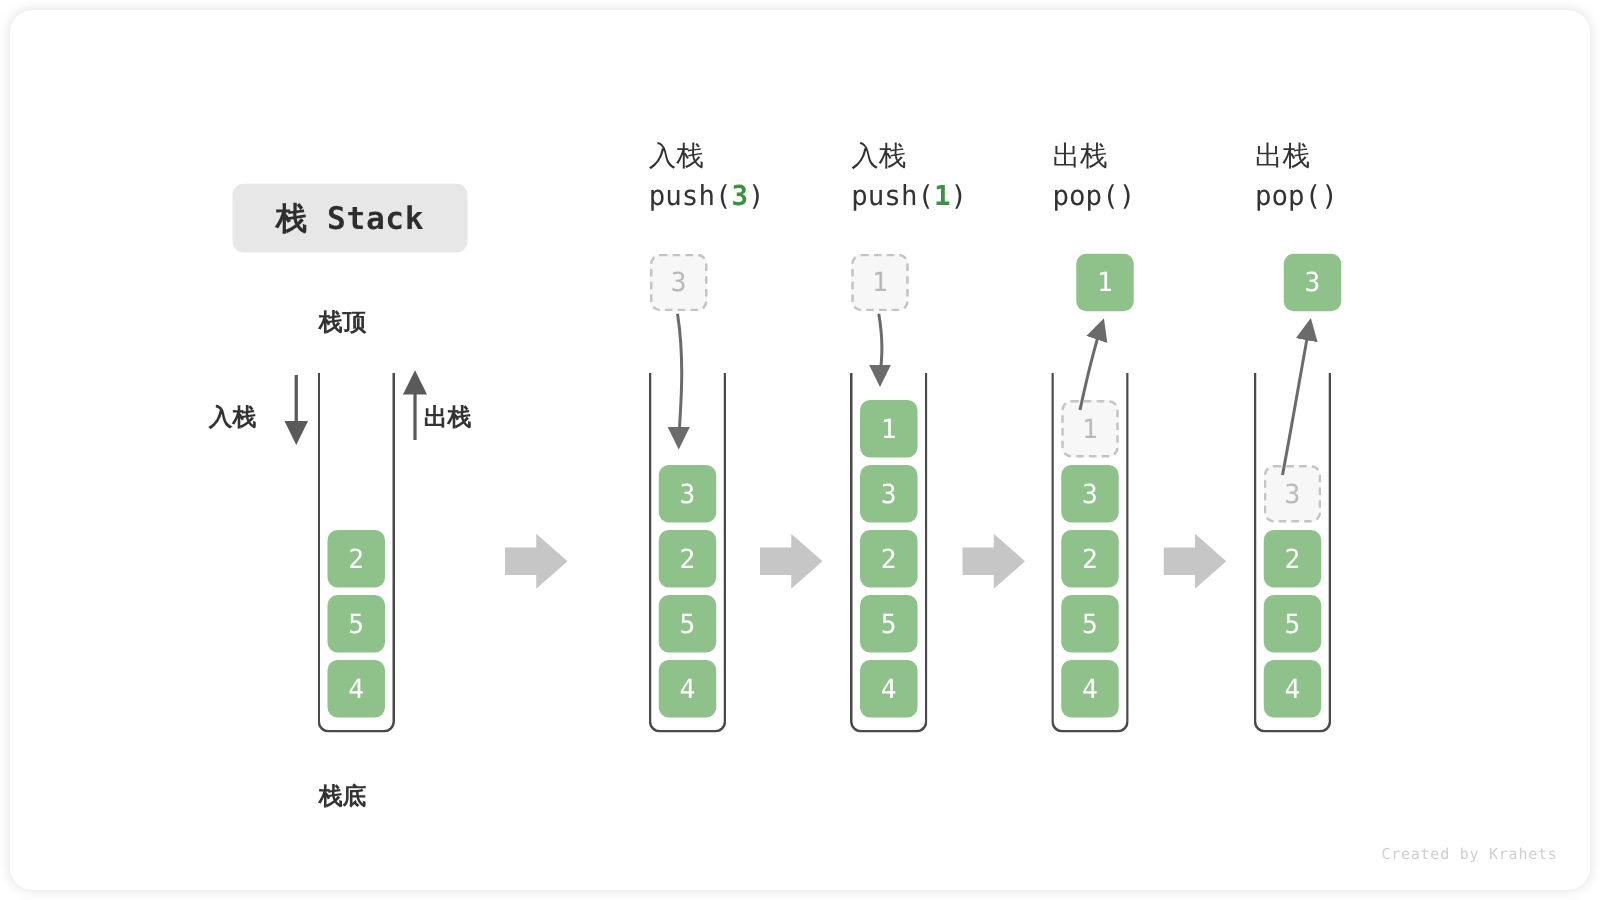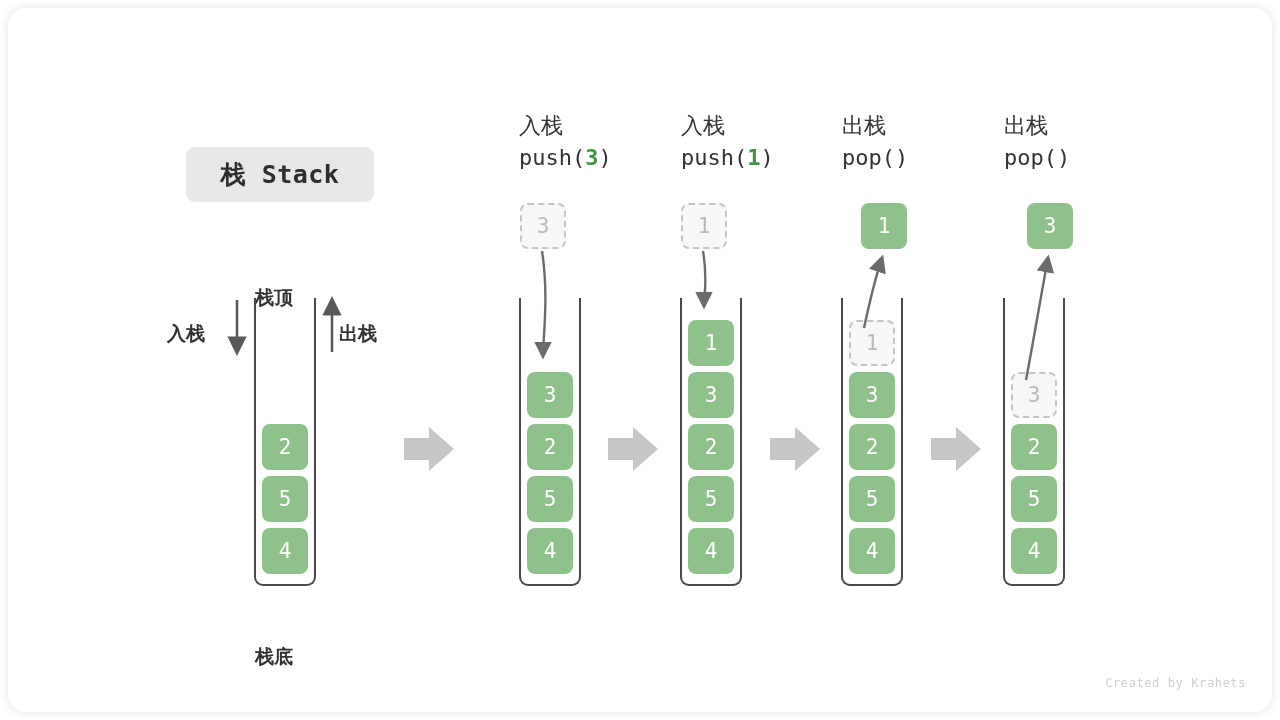--- a/index.html
+++ b/index.html
@@ -132,22 +132,22 @@
   }
 </style>
 </head>
 <body>
 
 <div id="card">
   <div id="stage">
 
     <div id="title-badge">栈 Stack</div>
 
-    <div class="cn-label" style="left:247px; top:237px;margin-top:40px;">栈顶</div>
-    <div class="cn-label" style="left:247px; top:636px;text-align:right;">栈底</div>
+    <div class="cn-label" style="left:247px; top:237px;">栈顶</div>
+    <div class="cn-label" style="left:247px; top:616px;text-align:right;">栈底</div>
     <div class="cn-label" style="left:159px; top:313px;">入栈</div>
     <div class="cn-label" style="left:331px; top:313px;">出栈</div>
 
     <div class="stack-box" style="left:246px; top:290px; width:62px; height:288px;"></div>
 
     <div class="cell solid" style="left:254px; top:416px;">2</div>
     <div class="cell solid" style="left:254px; top:468px;">5</div>
     <div class="cell solid" style="left:254px; top:520px;">4</div>
 
     <div class="col-head" style="left:511px; top:102px;">

